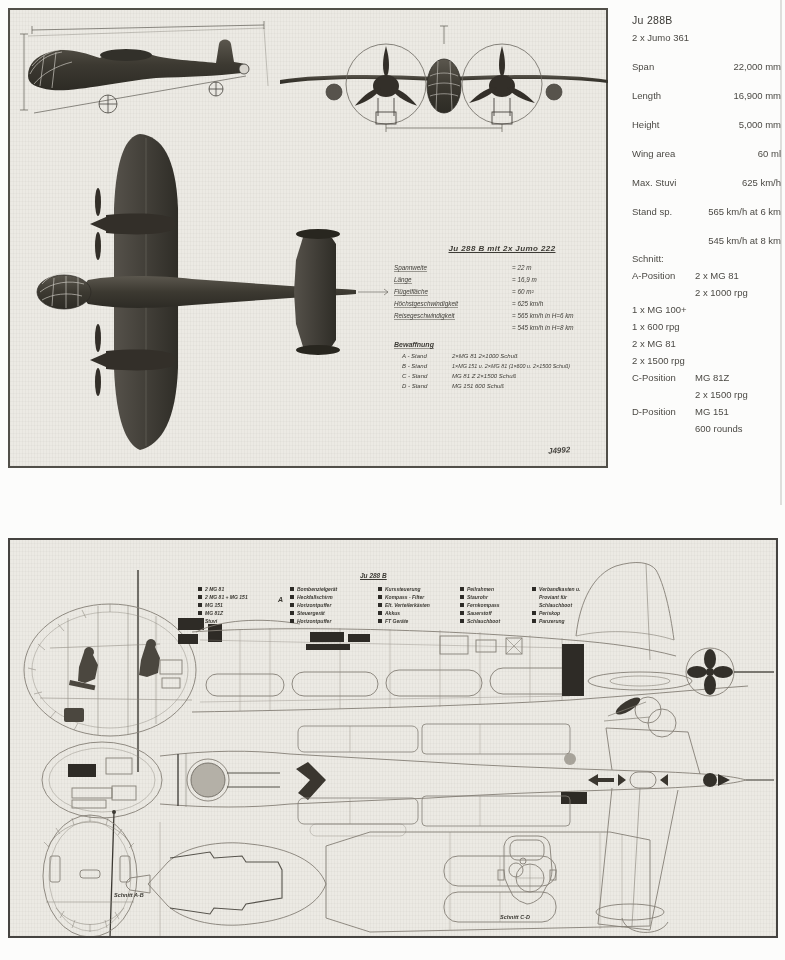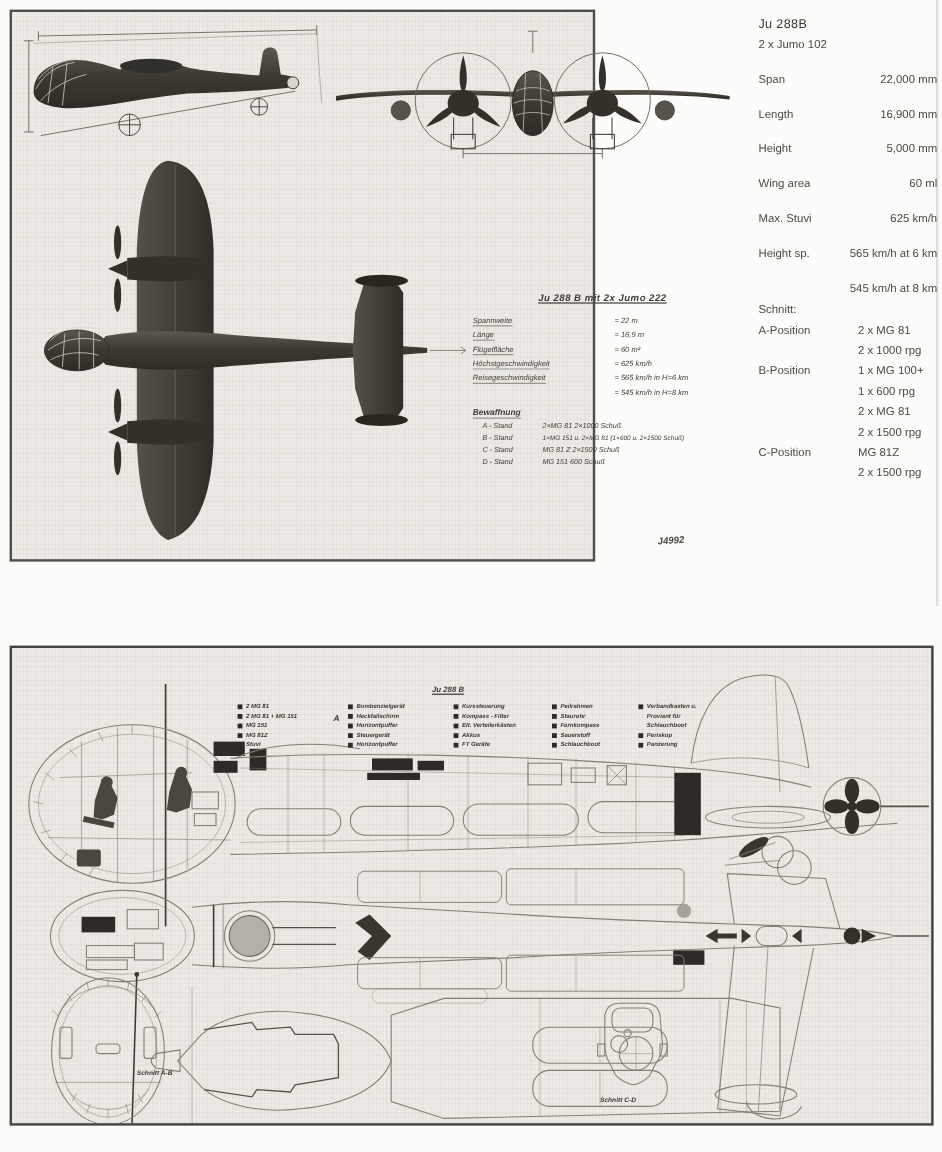--- a/index.html
+++ b/index.html
@@ -10,32 +10,32 @@
     color:#4c4a44;
   }
   .panel{
     position:absolute;
     background-color:#ECEAE4;
     background-image:
       repeating-linear-gradient(90deg, rgba(120,115,105,0.05) 0 1px, transparent 1px 3px),
       repeating-linear-gradient(0deg, rgba(120,115,105,0.045) 0 1px, transparent 1px 4px);
     box-sizing:border-box;
   }
-  .top-panel{left:8px;top:8px;width:488px;height:460px;border:2px solid #514f49;}
+  .top-panel{left:8px;top:8px;width:600px;height:460px;border:2px solid #514f49;}
   .bottom-panel{left:8px;top:538px;width:770px;height:400px;border:2px solid #454340;}
   .page-edge{position:absolute;left:780px;top:0;width:2px;height:505px;background:rgba(90,88,82,0.18);}
 
   
   .spec-col{position:absolute;left:632px;top:12px;width:149px;font-size:9.5px;line-height:17px;color:#4c4a45;}
   .spec-title{font-weight:normal;font-size:10.5px;color:#3a3834;letter-spacing:.3px;}
   .spec-sub{margin-bottom:1px;}
   .spec-row{display:flex;justify-content:space-between;margin-top:12px;}
   .spec-row .v{text-align:left;white-space:nowrap;}
   .spec-heading{margin-top:1px;}
-  .wgroup{display:flex;gap:20px;}
+  .wgroup{display:flex;}
   .wlabel{width:63px;flex:none;}
   .wlines{flex:1;}
   .wlines div{height:17px;white-space:nowrap;}
 
   
   .gtable{position:absolute;left:384px;top:234px;width:216px;font-style:italic;color:#3e3c36;}
   .gtitle{font-size:8px;font-weight:bold;text-align:center;text-decoration:underline;margin-bottom:9px;letter-spacing:.4px;}
   .grow{display:flex;font-size:6.3px;line-height:12px;}
   .grow .gl{width:118px;flex:none;}
   .grow .gl span{border-bottom:.5px solid rgba(70,67,60,.5);}
@@ -219,21 +219,21 @@
     <div class="arow">
         <span class="gl">D - Stand</span>
         <span class="gv">MG 151    600 Schuß</span>
       </div>
   </div>
   <div class="signature">J4992</div>
 </div>
 
 <div class="spec-col">
   <div class="spec-title">Ju 288B</div>
-  <div class="spec-sub">2 x Jumo 102</div>
+  <div class="spec-sub">2 x Jumo 361</div>
   <div class="spec-row">
       <span>Span</span>
       <span class="v">22,000 mm</span>
     </div>
   <div class="spec-row">
       <span>Length</span>
       <span class="v">16,900 mm</span>
     </div>
   <div class="spec-row">
       <span>Height</span>
@@ -241,49 +241,55 @@
     </div>
   <div class="spec-row">
       <span>Wing area</span>
       <span class="v">60 ml</span>
     </div>
   <div class="spec-row">
       <span>Max. Stuvi</span>
       <span class="v">625 km/h</span>
     </div>
   <div class="spec-row">
-      <span>Height sp.</span>
+      <span>Stand sp.</span>
       <span class="v">565 km/h at 6 km</span>
     </div>
   <div class="spec-row">
       <span></span>
       <span class="v">545 km/h at 8 km</span>
     </div>
   <div class="spec-heading">Schnitt:</div>
   <div class="wgroup">
     <span class="wlabel">A-Position</span>
     <div class="wlines">
         <div>2 x MG 81</div>
         <div>2 x 1000 rpg</div>
       </div>
   </div>
   <div class="wgroup">
-    <span class="wlabel">B-Position</span>
     <div class="wlines">
         <div>1 x MG 100+</div>
         <div>1 x 600 rpg</div>
         <div>2 x MG 81</div>
         <div>2 x 1500 rpg</div>
       </div>
   </div>
   <div class="wgroup">
     <span class="wlabel">C-Position</span>
     <div class="wlines">
         <div>MG 81Z</div>
         <div>2 x 1500 rpg</div>
+      </div>
+  </div>
+  <div class="wgroup">
+    <span class="wlabel">D-Position</span>
+    <div class="wlines">
+        <div>MG 151</div>
+        <div>600 rounds</div>
       </div>
   </div>
 </div>
 
 <div class="page-edge"></div>
 
 <div class="panel bottom-panel">
   <svg width="766" height="396" viewBox="0 0 766 396">
 
     <g stroke="#847f76" stroke-width="0.9" fill="none">

